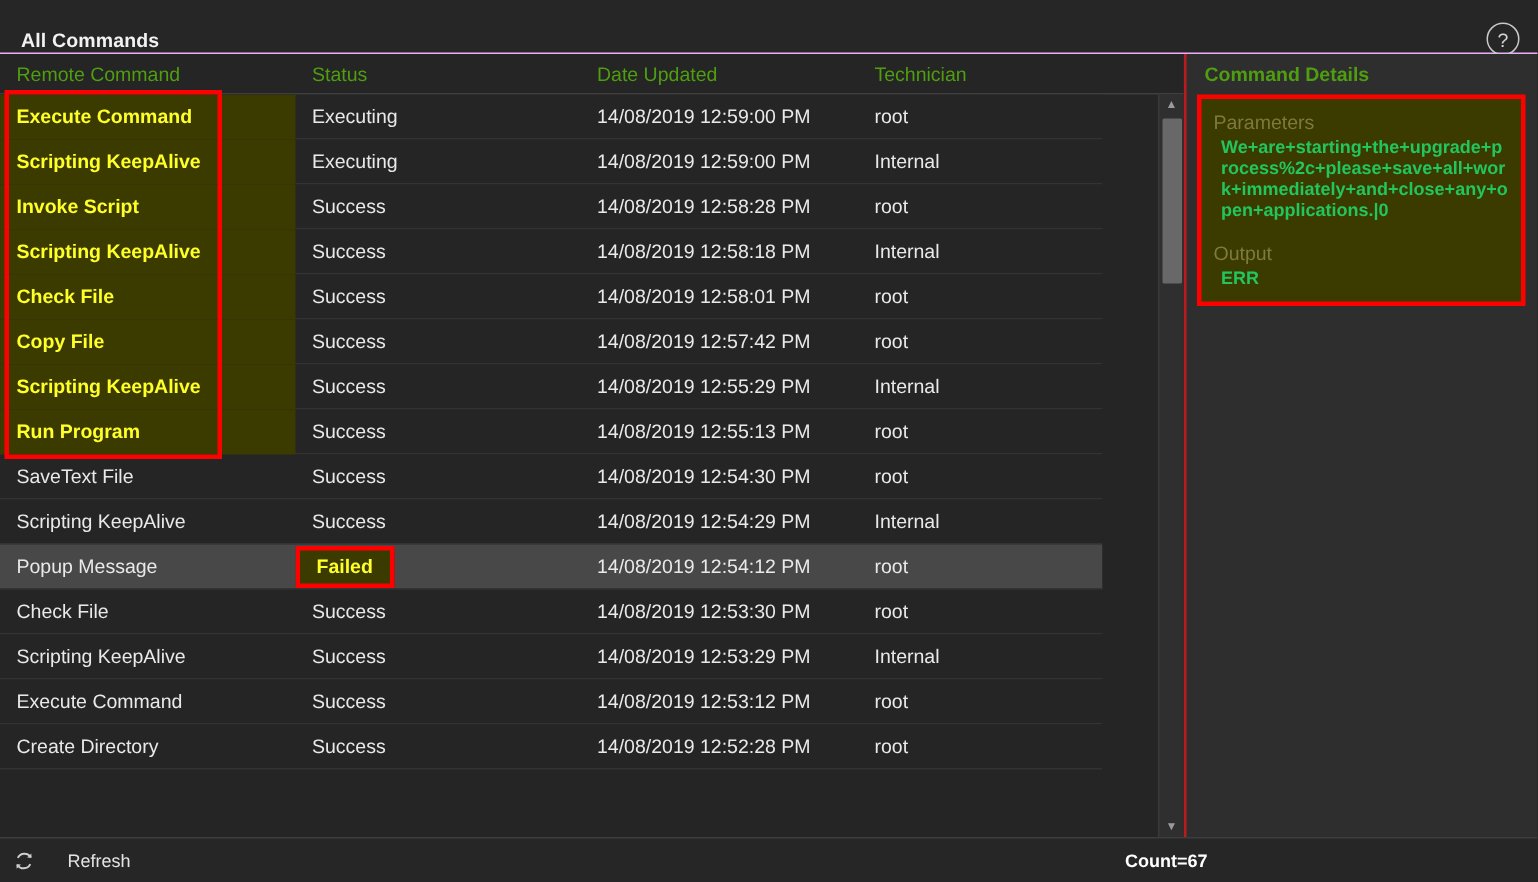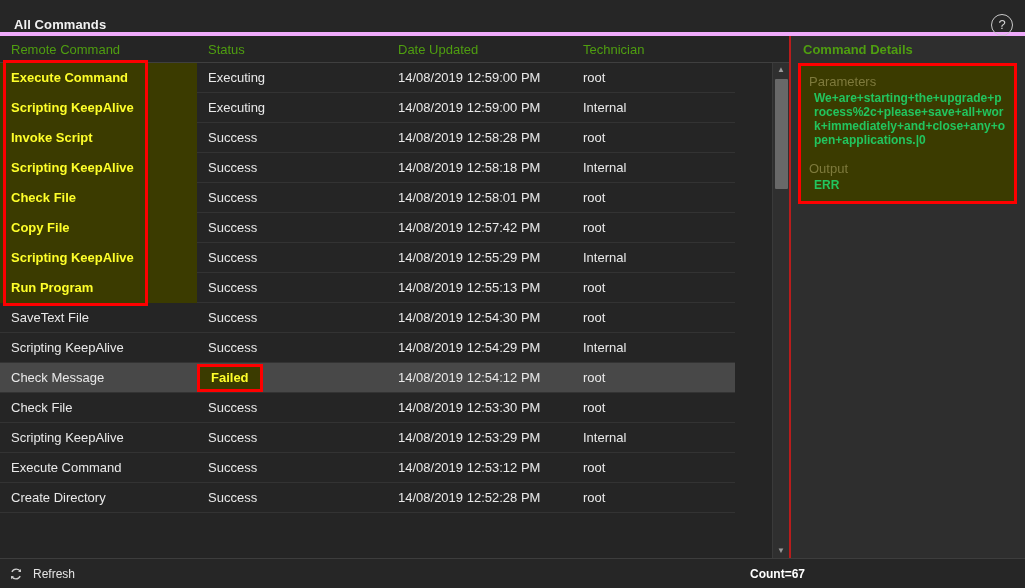--- a/index.html
+++ b/index.html
@@ -20,21 +20,21 @@
     flex-direction: column;
     background: #252525;
     position: relative;
   }
 
   
   .titlebar {
     height: 36px;
     min-height: 36px;
     background: #262626;
-    border-bottom: 4px solid #f0abfc;
+    border-bottom: 1px solid #f0abfc;
     display: flex;
     align-items: center;
     justify-content: space-between;
     padding: 17px 12px 0 14px;
     gap: 13px;
   }
   .title-text {
     font-size: 13px;
     font-weight: bold;
     color: #f2f2f2;
@@ -264,21 +264,21 @@
     height: 30px;
     min-height: 30px;
     background: #262626;
     border-top: 1px solid #3d3d3d;
     display: flex;
     align-items: center;
     justify-content: space-between;
     padding: 0 10px 0 9px;
   }
   .footer-left {
-    display: flex; align-items: center; gap: 10px; cursor: pointer;
+    display: flex; align-items: center; gap: 22px; cursor: pointer;
   }
   .refresh-icon {
     width: 14px; height: 14px; display: block; color: #cfcfcf;
   }
   .footer-text { font-size: 12px; color: #e4e4e4; }
   .count-text  { font-size: 12px; color: #ffffff; font-weight: bold;
                  margin-right: 210px; }
 </style>
 </head>
 <body>
@@ -358,21 +358,21 @@
               <div class="td col-date">14/08/2019 12:54:30 PM</div>
               <div class="td col-tech">root</div>
             </div>
             <div class="trow">
               <div class="td col-cmd">Scripting KeepAlive</div>
               <div class="td col-status">Success</div>
               <div class="td col-date">14/08/2019 12:54:29 PM</div>
               <div class="td col-tech">Internal</div>
             </div>
             <div class="trow selected">
-              <div class="td col-cmd">Check Message</div>
+              <div class="td col-cmd">Popup Message</div>
               <div class="td col-status" style="padding-left: 0px;"><span class="hl-status-box">Failed</span></div>
               <div class="td col-date">14/08/2019 12:54:12 PM</div>
               <div class="td col-tech">root</div>
             </div>
             <div class="trow">
               <div class="td col-cmd">Check File</div>
               <div class="td col-status">Success</div>
               <div class="td col-date">14/08/2019 12:53:30 PM</div>
               <div class="td col-tech">root</div>
             </div>

